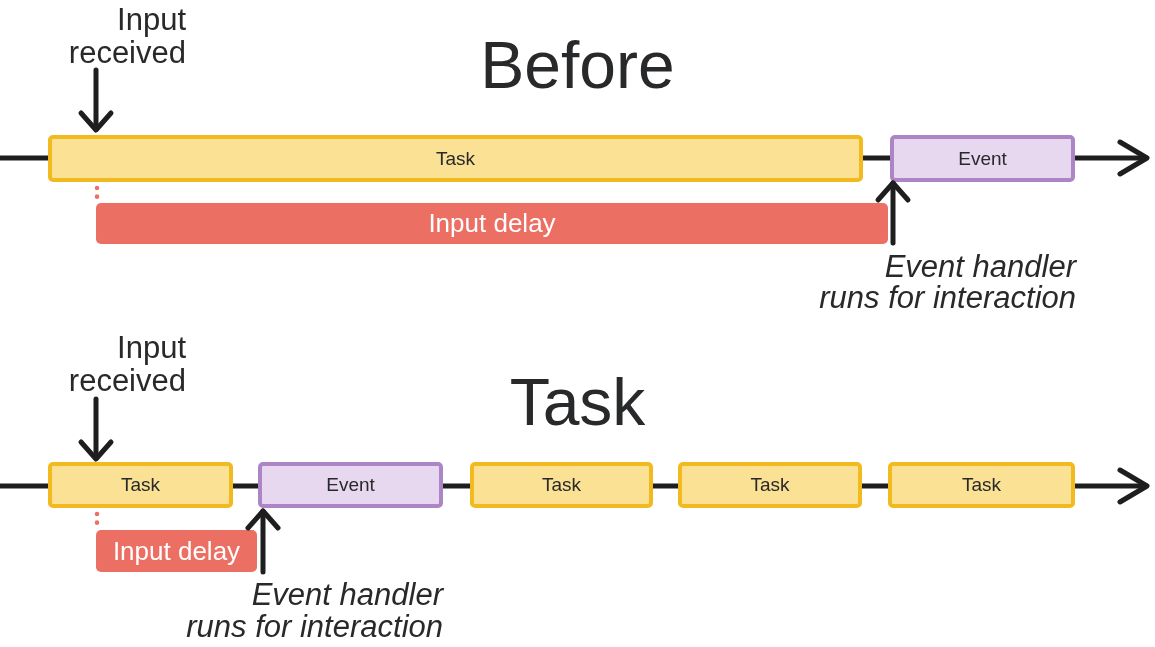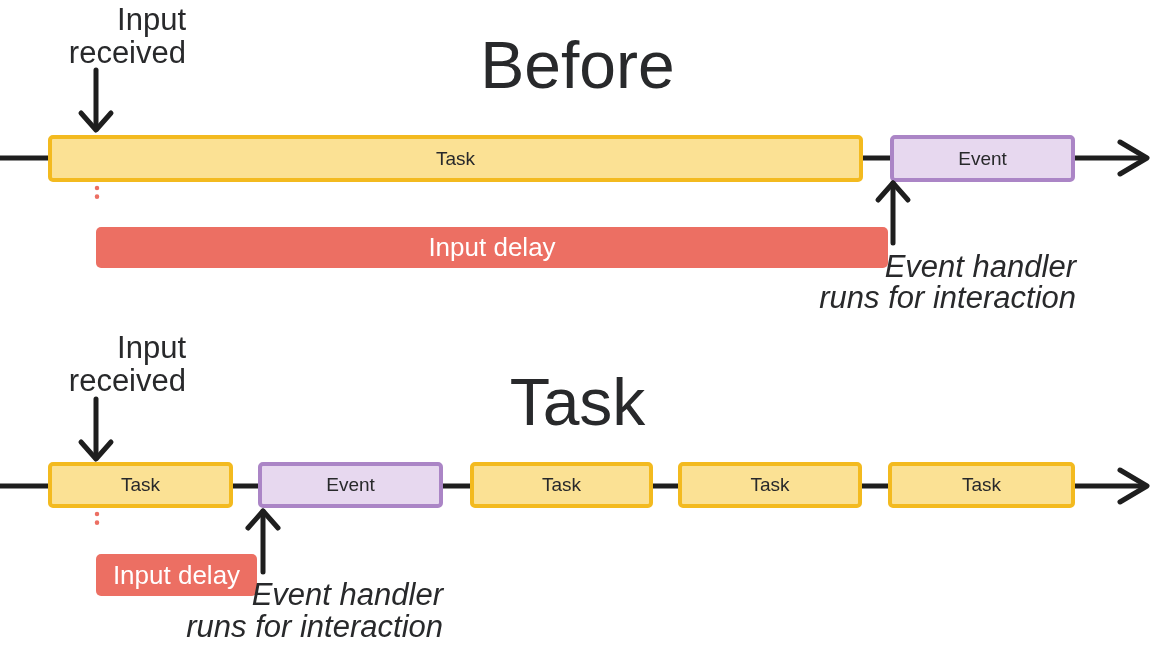--- a/index.html
+++ b/index.html
@@ -57,21 +57,20 @@
   }
   .delay {
     position: absolute;
     background: var(--delay_fill, #ec6f63);
     border-radius: 5px;
     display: flex;
     align-items: center;
     justify-content: center;
     font-size: 26px;
     color: var(--delay_text, #ffffff);
-    margin-top: 24px;
   }
   svg.gfx {
     position: absolute;
     overflow: visible;
   }
   svg.gfx .stroke {
     stroke: var(--line, #1e1e1e);
     stroke-width: 5;
     fill: none;
     stroke-linecap: round;

